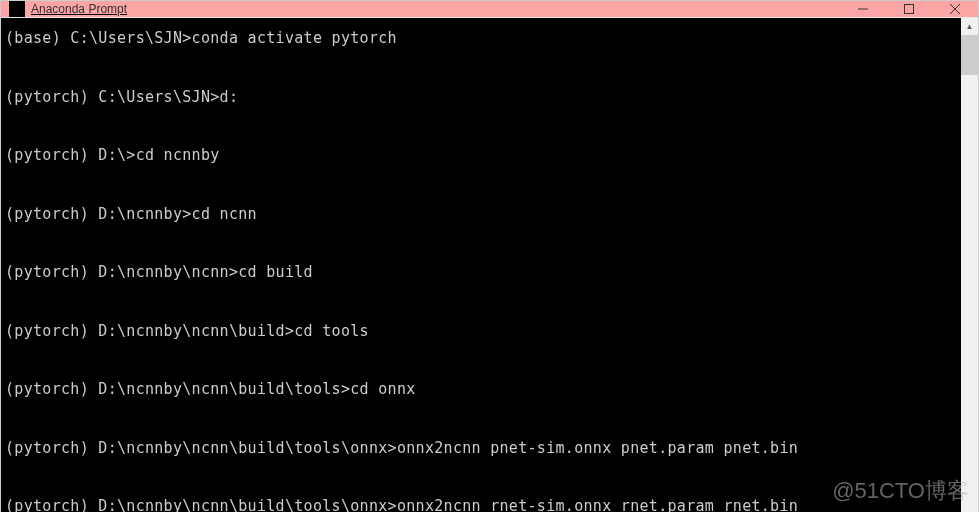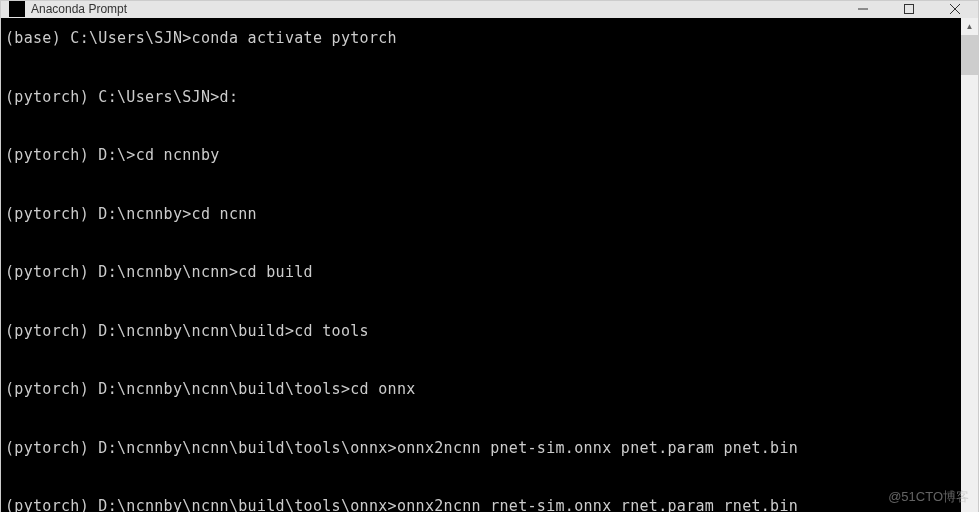--- a/index.html
+++ b/index.html
@@ -14,25 +14,26 @@
     .window {
       width: 979px;
       height: 512px;
       border: 1px solid #ccc;
       display: flex;
       flex-direction: column;
       background: #fff;
     }
     .titlebar {
       height: 30px;
-      background: #e5e5e5;
+      background: #fca5a5;
       display: flex;
       align-items: center;
       border-bottom: 1px solid #e5e5e5;
       user-select: none;
+      text-decoration: underline;
     }
     .titlebar-icon {
       width: 16px;
       height: 16px;
       margin: 0 6px 0 8px;
       background: #000;
       display: inline-block;
     }
     .titlebar-title {
       font-size: 12px;
@@ -99,21 +100,21 @@
       left: 0;
       right: 0;
       height: 40px;
       background: #cdcdcd;
       cursor: pointer;
     }
     .watermark {
       position: absolute;
       right: 10px;
       bottom: 6px;
-      font-size: 13px;
+      font-size: 22px;
       color: rgba(180,180,180,0.55);
       font-family: "Microsoft YaHei", sans-serif;
       pointer-events: none;
       margin-top: 28px;
     }
   </style>
 </head>
 <body>
 
 <div class="window">

